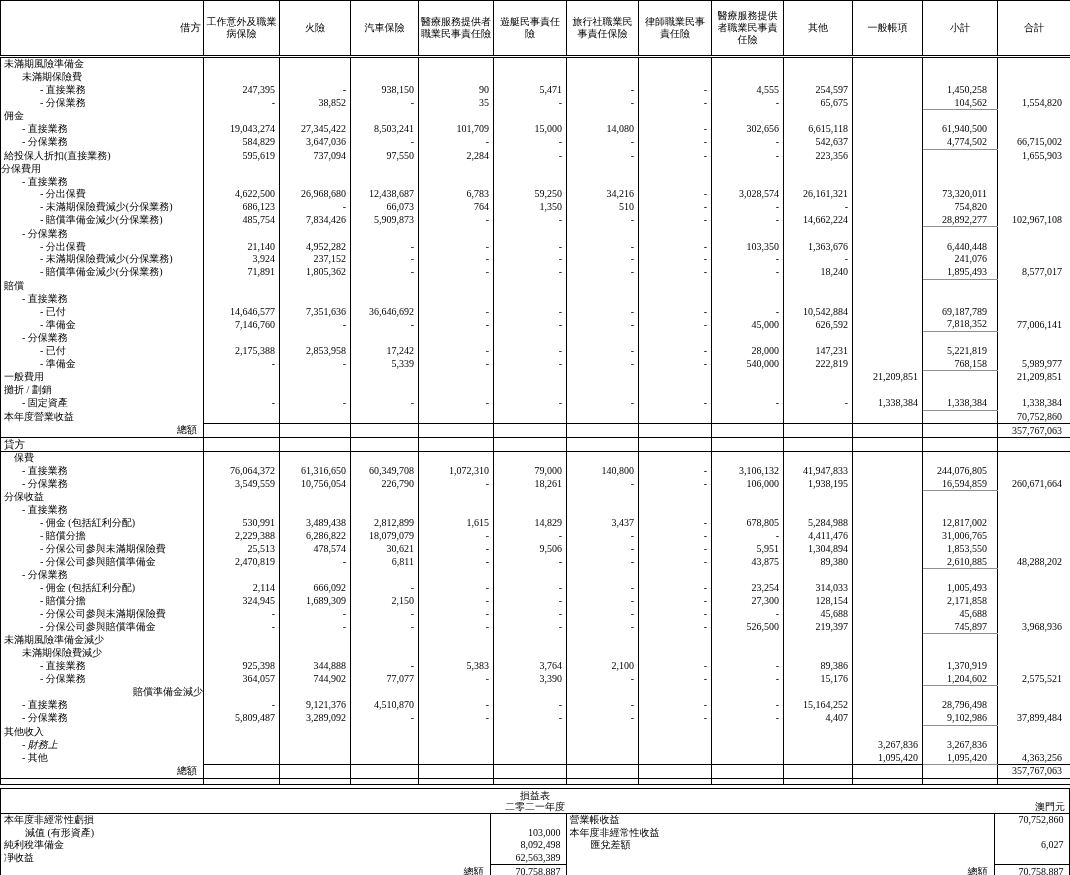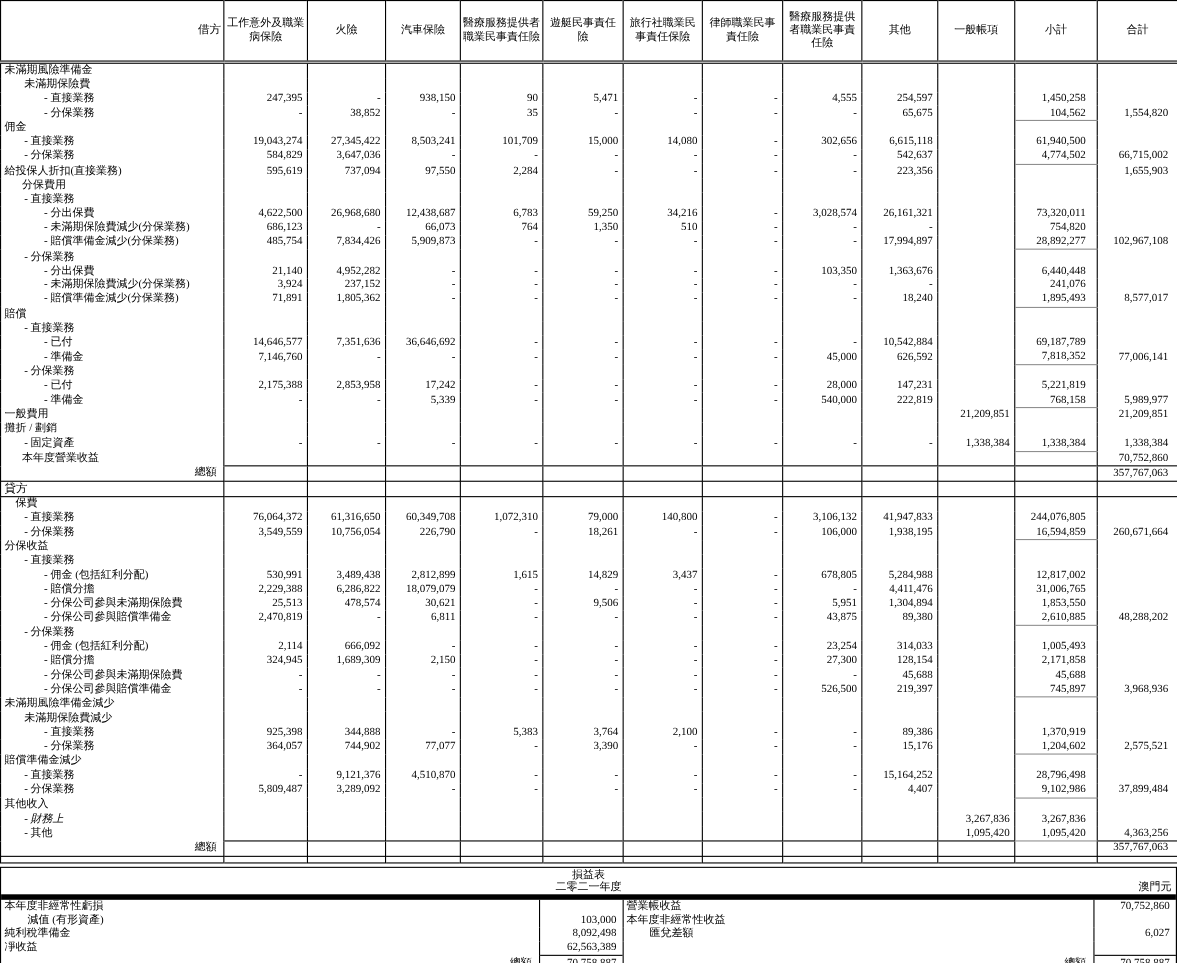--- a/index.html
+++ b/index.html
@@ -15,21 +15,21 @@
   .mt td.c10 { padding-right:10px; }
   .mt td.c11 { padding-right:8px; }
   .mt td.uline { border-bottom:1px solid #8f8f8f; }
   .mt tr.total td { border-top:1px solid #000; border-bottom:1px solid #000; }
   .mt tr.total td.lbl { border-top:none; text-align:right; padding-right:6px; }
   .mt tr.section td { border-bottom:1px solid #000;margin-left:17px; }
   .mt tr.section td.lbl { padding-left:3px; font-size:10.5px; }
   .mt tr.filler td { height:5px; border-bottom:none; }
   
   .bt { width:1068px; border:1px solid #000; margin-top:3px; }
-  .bt-title { position:relative; text-align:center; font-size:10px; line-height:11px; padding:1px 0 1px; border-bottom:5px solid #000000; }
+  .bt-title { position:relative; text-align:center; font-size:10px; line-height:11px; padding:1px 0 1px; border-bottom:1px solid #000000; }
   .bt-currency { position:absolute; right:4px; bottom:1px; }
   table.bts { border-collapse:collapse; table-layout:fixed; width:100%; }
   .bts td { height:12.6px; font-size:10px; line-height:12px; padding:0; white-space:nowrap; overflow:hidden; vertical-align:middle; }
   .bts td.val { border-left:1px solid #000; border-right:1px solid #000; text-align:right; padding-right:5px; }
   .bts td.lab { text-align:left; padding-left:3px; }
   .bts td.ind { padding-left:24px; }
   .bts td.rlab { text-align:right; padding-right:6px; }
   .bts td.tot { border-top:1px solid #000; border-bottom:3px double #000; }
 </style>
 </head>
@@ -183,21 +183,21 @@
         <td class="num c4">-</td>
         <td class="num c5">-</td>
         <td class="num c6">-</td>
         <td class="num c7">-</td>
         <td class="num c8">223,356</td>
         <td class="num c9"></td>
         <td class="num c10"></td>
         <td class="num c11">1,655,903</td>
       </tr>
       <tr>
-        <td class="lbl" style="padding-left: 19px; margin-top: 18px;">分保費用</td>
+        <td class="lbl" style="padding-left: 0; margin-top: 18px;">分保費用</td>
         <td class="num c0"></td>
         <td class="num c1"></td>
         <td class="num c2"></td>
         <td class="num c3"></td>
         <td class="num c4"></td>
         <td class="num c5"></td>
         <td class="num c6"></td>
         <td class="num c7"></td>
         <td class="num c8"></td>
         <td class="num c9"></td>
@@ -252,21 +252,21 @@
       <tr>
         <td class="lbl" style="padding-left: 39px;">- 賠償準備金減少(分保業務)</td>
         <td class="num c0">485,754</td>
         <td class="num c1">7,834,426</td>
         <td class="num c2">5,909,873</td>
         <td class="num c3">-</td>
         <td class="num c4">-</td>
         <td class="num c5">-</td>
         <td class="num c6">-</td>
         <td class="num c7">-</td>
-        <td class="num c8">17,994,897</td>
+        <td class="num c8">14,662,224</td>
         <td class="num c9"></td>
         <td class="num c10 uline">28,892,277</td>
         <td class="num c11">102,967,108</td>
       </tr>
       <tr>
         <td class="lbl" style="padding-left: 21px;">- 分保業務</td>
         <td class="num c0"></td>
         <td class="num c1"></td>
         <td class="num c2"></td>
         <td class="num c3"></td>
@@ -468,21 +468,21 @@
         <td class="num c4">-</td>
         <td class="num c5">-</td>
         <td class="num c6">-</td>
         <td class="num c7">-</td>
         <td class="num c8">-</td>
         <td class="num c9">1,338,384</td>
         <td class="num c10 uline">1,338,384</td>
         <td class="num c11">1,338,384</td>
       </tr>
       <tr>
-        <td class="lbl" style="padding-left: 19px;">本年度營業收益</td>
+        <td class="lbl" style="padding-left: 3px;">本年度營業收益</td>
         <td class="num c0"></td>
         <td class="num c1"></td>
         <td class="num c2"></td>
         <td class="num c3"></td>
         <td class="num c4"></td>
         <td class="num c5"></td>
         <td class="num c6"></td>
         <td class="num c7"></td>
         <td class="num c8"></td>
         <td class="num c9"></td>
@@ -783,21 +783,21 @@
         <td class="num c4">3,390</td>
         <td class="num c5">-</td>
         <td class="num c6">-</td>
         <td class="num c7">-</td>
         <td class="num c8">15,176</td>
         <td class="num c9"></td>
         <td class="num c10 uline">1,204,602</td>
         <td class="num c11">2,575,521</td>
       </tr>
       <tr>
-        <td class="lbl" style="padding-left: 3px;">賠償準備金減少</td>
+        <td class="lbl" style="padding-left: 3px; text-align: right;">賠償準備金減少</td>
         <td class="num c0"></td>
         <td class="num c1"></td>
         <td class="num c2"></td>
         <td class="num c3"></td>
         <td class="num c4"></td>
         <td class="num c5"></td>
         <td class="num c6"></td>
         <td class="num c7"></td>
         <td class="num c8"></td>
         <td class="num c9"></td>

